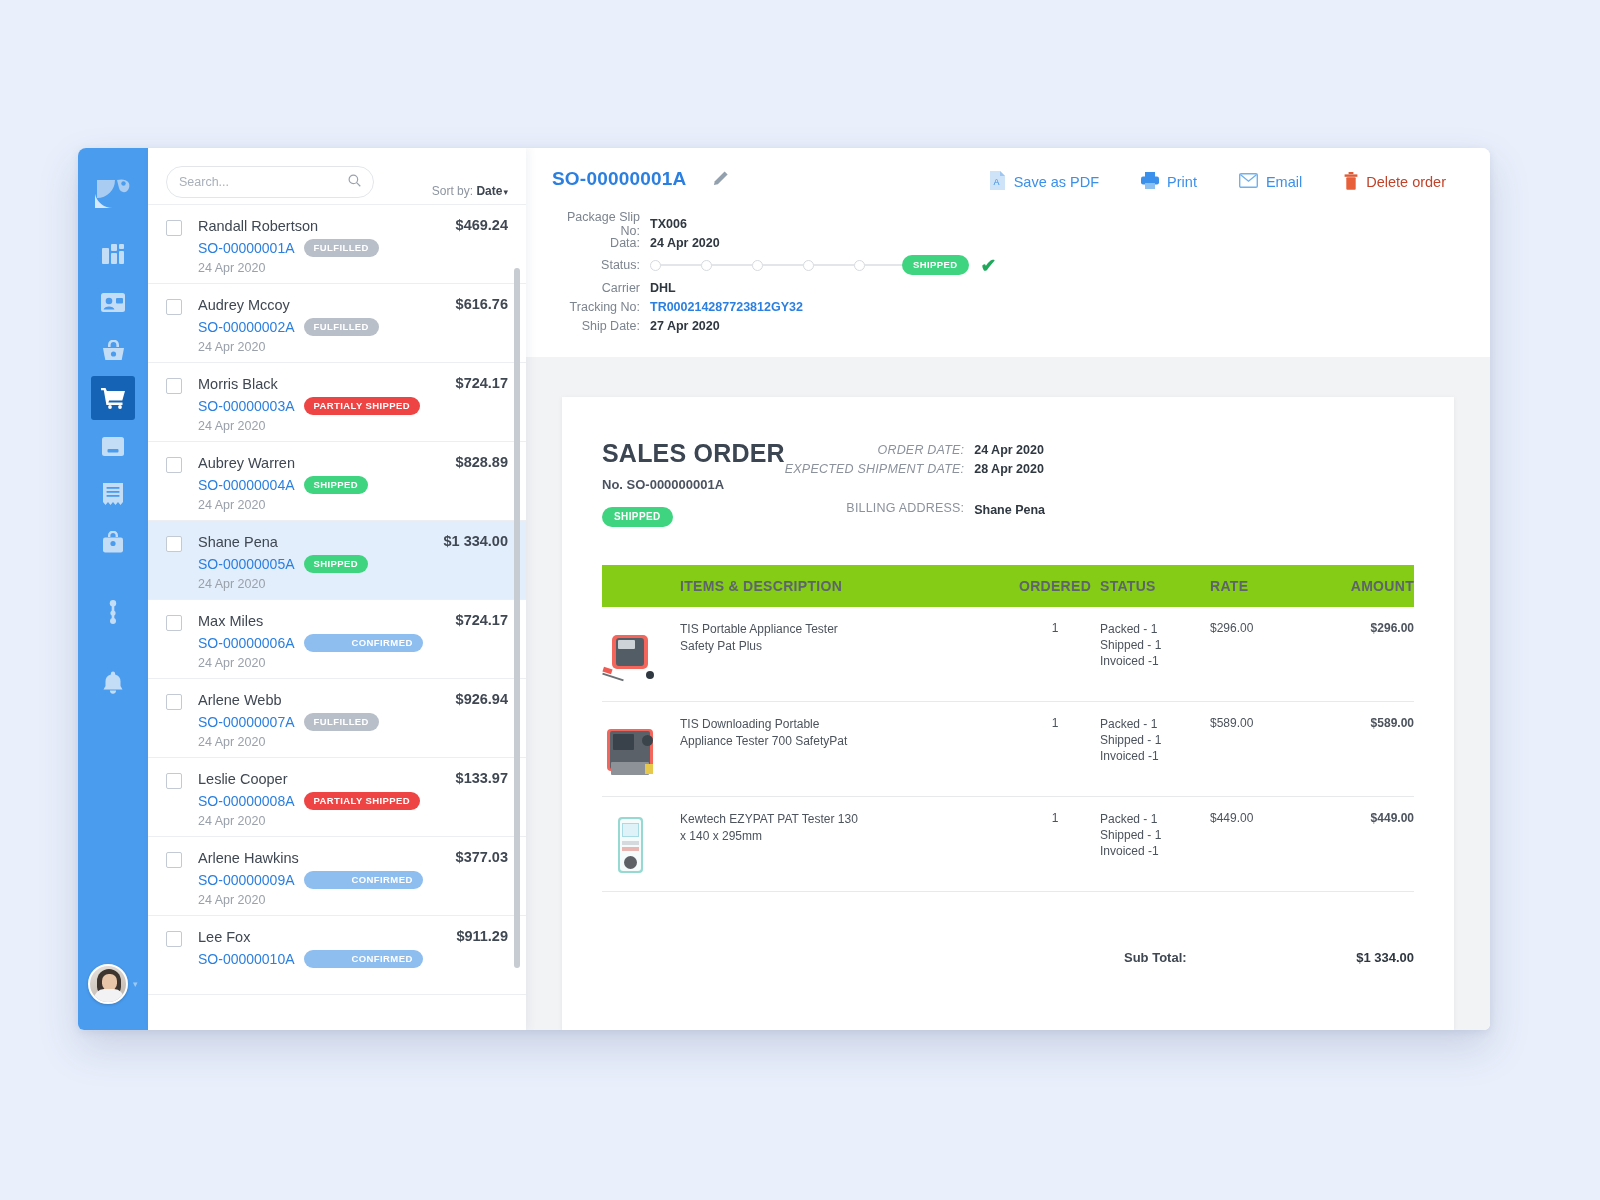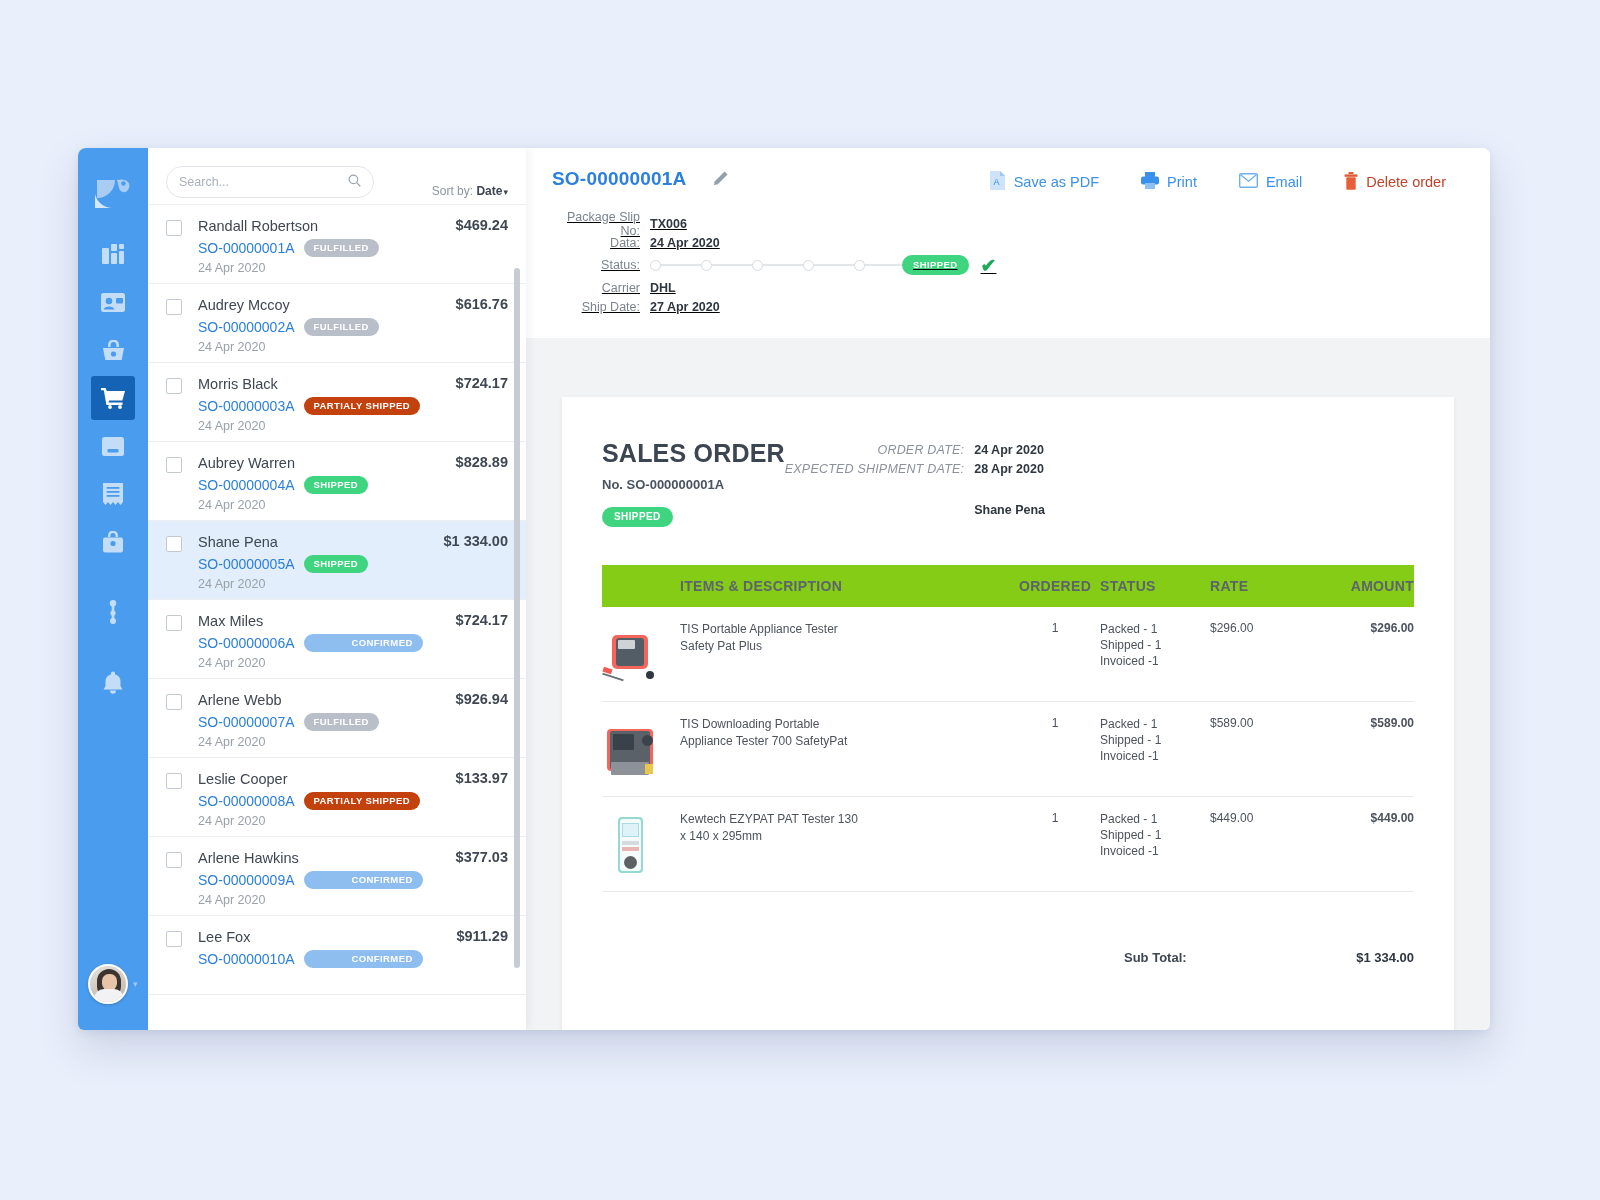--- a/index.html
+++ b/index.html
@@ -145,21 +145,21 @@
   .order-row .amt {
     font-size: 14.5px; font-weight: bold; color: #3f4752; white-space: nowrap;
   }
   .pill {
     display: inline-block; border-radius: 10px; color: #fff;
     font-size: 9.5px; font-weight: bold; letter-spacing: .4px;
     padding: 4px 10px 4px 10px; line-height: 10px; white-space: nowrap;
   }
   .pill.fulfilled  { background: #b8bfc8; }
   .pill.shipped    { background: #3fd47f; }
-  .pill.partialy   { background: #c2410c; }
+  .pill.partialy   { background: #ef4444; }
   .pill.confirmed  { background: #8ebdf0; padding-left: 48px; }
 
   #list-scrollbar {
     position: absolute; right: 6px; top: 63px; width: 6px;
     height: 700px; background: #c7ccd2; border-radius: 3px;
   }
 
   
   #detail-col {
     flex: 1; height: 100%; position: relative;
@@ -178,21 +178,21 @@
     font-size: 19px; font-weight: bold; color: #2a7fe0; letter-spacing: .2px;
   }
   #edit-pencil { position: absolute; left: 158px; top: 2px; cursor:pointer; }
   .tool-btn {
     display: flex; align-items: center; gap: 8px;
     font-size: 14.5px; color: #3a90ea; margin-left: 42px; cursor: pointer;
   }
   .tool-btn.danger { color: #c0432a; }
 
   #meta-table { margin-top: 18px; }
-  .meta-row { display: flex; align-items: center; height: 19px; text-decoration: underline; }
+  .meta-row { display: flex; align-items: center; height: 19px; }
   .meta-label {
     width: 98px; text-align: right; font-size: 12.5px;
     color: #7c848f; padding-right: 10px;
   }
   .meta-value { font-size: 12.5px; color: #2f3740; font-weight: bold; }
   .meta-value.link { color: #2a7fe0; }
   .meta-row.status-row { height: 26px; }
 
   #timeline { display: flex; align-items: center; }
   #timeline .dot {
@@ -624,20 +624,24 @@
               <span class="seg"></span>
               <span class="pill shipped">SHIPPED</span>
               <span class="check">✔</span>
             </div>
           </div>
           <div class="meta-row">
             <div class="meta-label">Carrier</div>
             <div class="meta-value">DHL</div>
           </div>
           <div class="meta-row">
+            <div class="meta-label">Tracking No:</div>
+            <div class="meta-value link">TR000214287723812GY32</div>
+          </div>
+          <div class="meta-row">
             <div class="meta-label">Ship Date:</div>
             <div class="meta-value">27 Apr 2020</div>
           </div>
         </div>
     </div>
 
     <div id="doc-scroll">
       <div id="document">
 
         <div id="doc-top">
@@ -649,20 +653,21 @@
           <div id="doc-right">
             <div class="doc-dt">
               <span class="lbl">ORDER DATE:</span>
               <span class="val">24 Apr 2020</span>
             </div>
             <div class="doc-dt">
               <span class="lbl">EXPECTED SHIPMENT DATE:</span>
               <span class="val">28 Apr 2020</span>
             </div>
             <div id="billing">
+              <span class="lbl">BILLING ADDRESS:</span>
               <span class="addr">
                 <span class="nm">Shane Pena</span>
               </span>
             </div>
           </div>
         </div>
 
         <table id="items">
           <thead>
               <tr>

